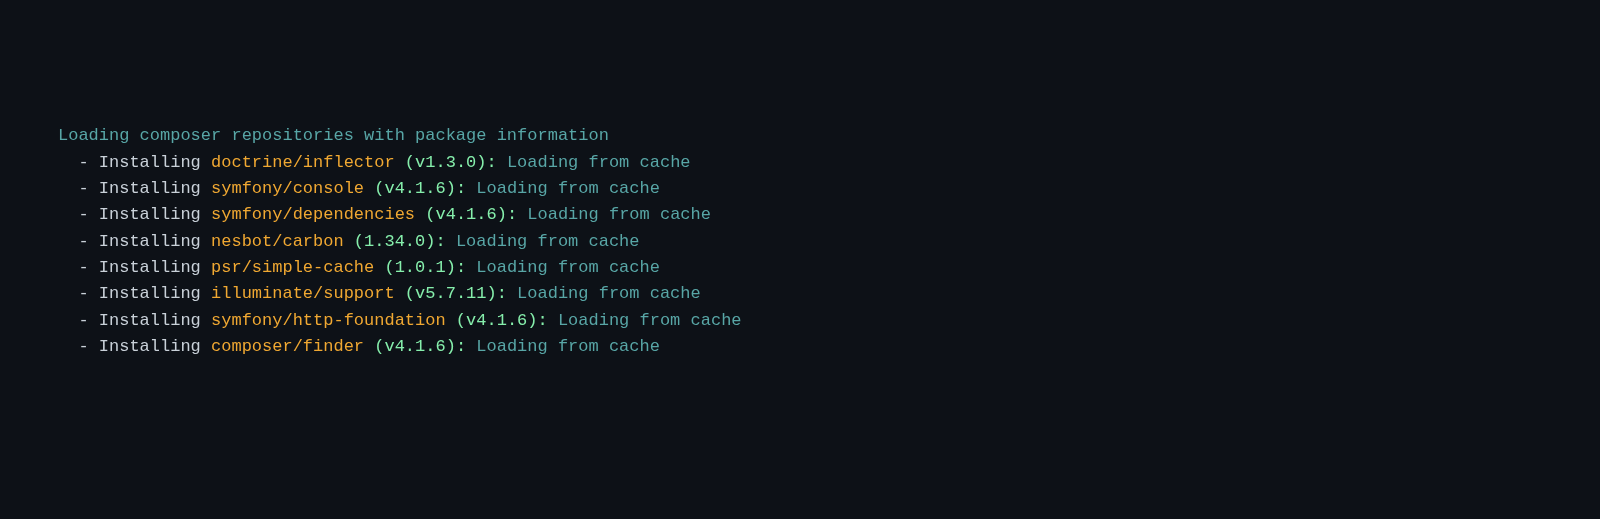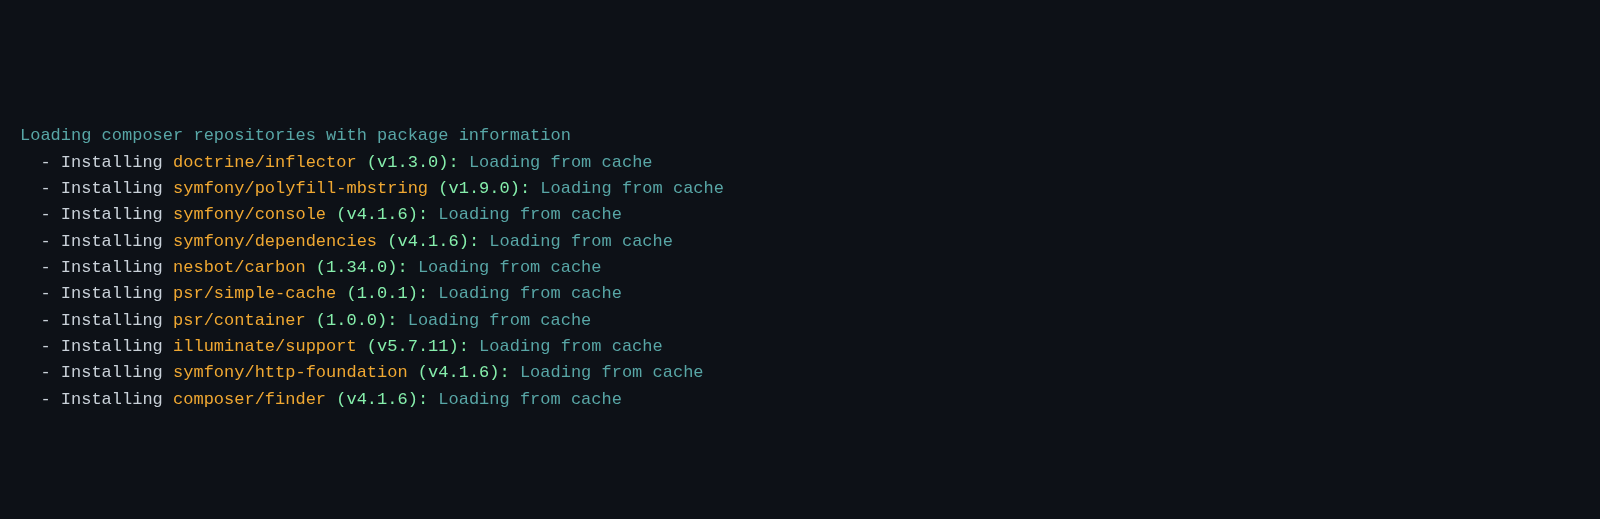--- a/index.html
+++ b/index.html
@@ -19,20 +19,21 @@
       overflow: hidden;
     }
 
     .terminal {
       color: #c9d1d9;
     }
 
     .line {
       white-space: pre;
       display: block;
+      margin-left: 38px;
     }
 
     .prompt-arrow {
       color: #39d353;
       font-weight: bold;
     }
 
     .cmd-name {
       color: #79c0ff;
       font-weight: bold;
@@ -68,24 +69,22 @@
 <div class="terminal">
 
   <span class="line">
     <span class="prompt-arrow"></span>
     <span>  </span><span class="cmd-name"></span><span class="cmd-args"></span>
   </span>
 
   <div id="lines-container">
       <span class="line"><span class="info-text">Loading composer repositories with package information</span></span>
       <span class="line"><span class="dash">  - Installing </span><span class="pkg-name">doctrine/inflector</span><span class="pkg-version"> (v1.3.0):</span><span class="loading-text"> Loading from cache</span></span>
-      <span class="line"><span class="dash">  - Installing </span><span class="pkg-name">symfony/polyfill-mbstring</span><span class="pkg-version"> (v1.9.0):</span><span class="loading-text"> Loading from cache</span></span>
       <span class="line"><span class="dash">  - Installing </span><span class="pkg-name">symfony/console</span><span class="pkg-version"> (v4.1.6):</span><span class="loading-text"> Loading from cache</span></span>
       <span class="line"><span class="dash">  - Installing </span><span class="pkg-name">symfony/dependencies</span><span class="pkg-version"> (v4.1.6):</span><span class="loading-text"> Loading from cache</span></span>
       <span class="line"><span class="dash">  - Installing </span><span class="pkg-name">nesbot/carbon</span><span class="pkg-version"> (1.34.0):</span><span class="loading-text"> Loading from cache</span></span>
       <span class="line"><span class="dash">  - Installing </span><span class="pkg-name">psr/simple-cache</span><span class="pkg-version"> (1.0.1):</span><span class="loading-text"> Loading from cache</span></span>
-      <span class="line"><span class="dash">  - Installing </span><span class="pkg-name">psr/container</span><span class="pkg-version"> (1.0.0):</span><span class="loading-text"> Loading from cache</span></span>
       <span class="line"><span class="dash">  - Installing </span><span class="pkg-name">illuminate/support</span><span class="pkg-version"> (v5.7.11):</span><span class="loading-text"> Loading from cache</span></span>
       <span class="line"><span class="dash">  - Installing </span><span class="pkg-name">symfony/http-foundation</span><span class="pkg-version"> (v4.1.6):</span><span class="loading-text"> Loading from cache</span></span>
       <span class="line"><span class="dash">  - Installing </span><span class="pkg-name">composer/finder</span><span class="pkg-version"> (v4.1.6):</span><span class="loading-text"> Loading from cache</span></span>
       <span class="line"></span>
     </div>
 </div>
 
 </body></html>

